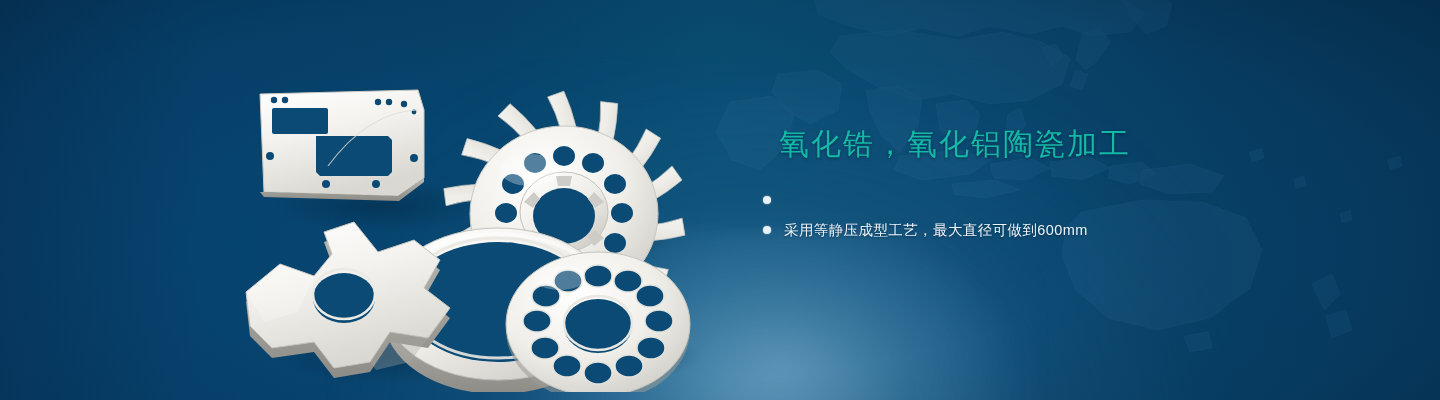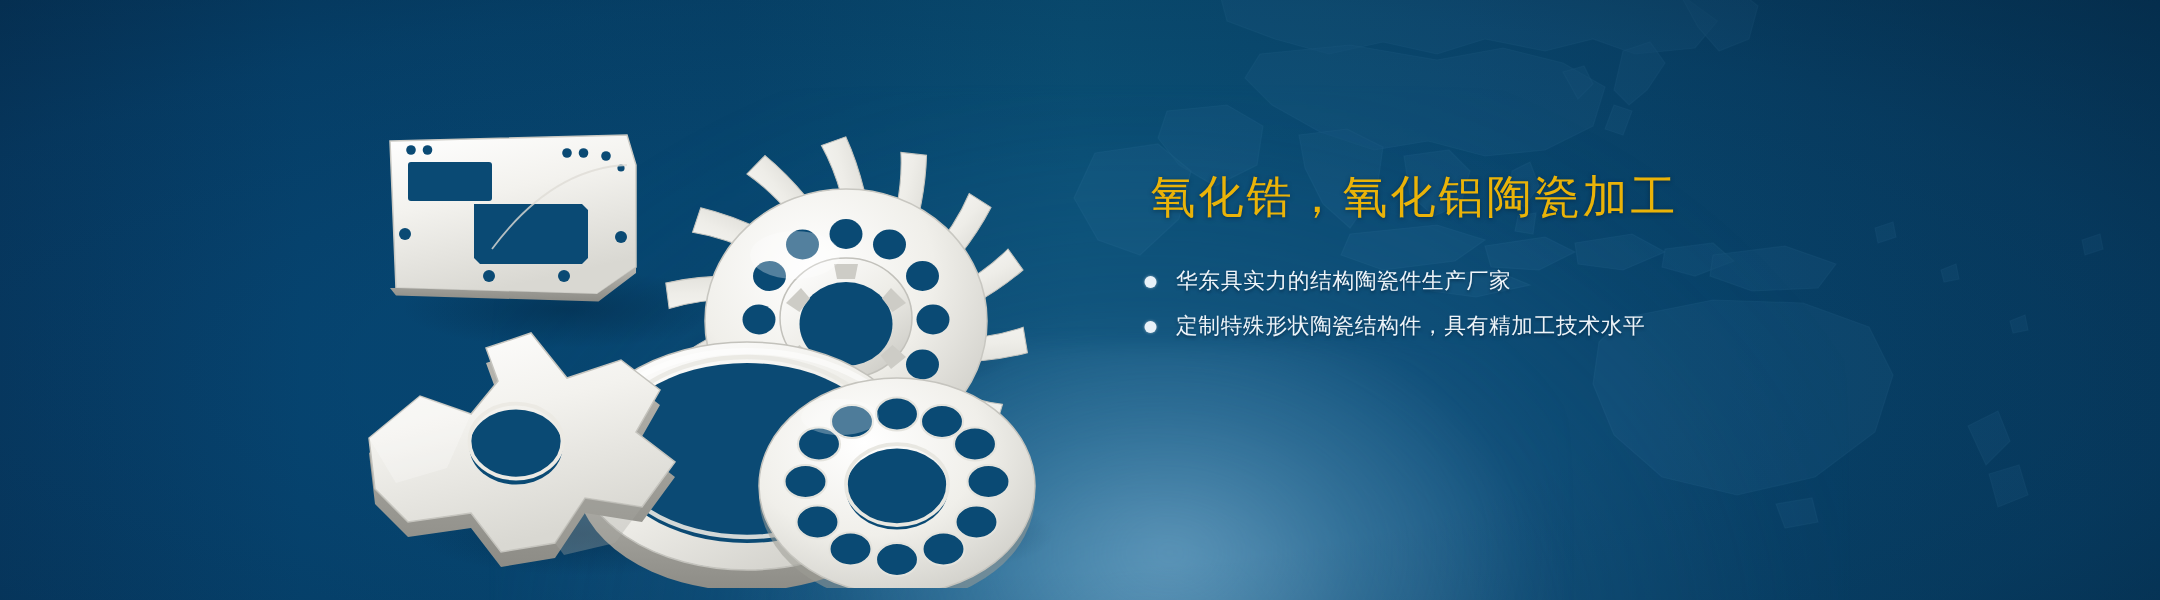--- a/index.html
+++ b/index.html
@@ -83,25 +83,25 @@
   }
   .photo svg{display:block;width:100%;height:100%;}
 
   
   .copy{
     position:absolute;
     left:763px;top:110px;
     width:620px;
   }
   .headline{
-    margin:4px;
+    margin:16px;
     font-size:30px;
     font-weight:400;
     letter-spacing:2px;
-    color:#eab308;
+    color:#14b8a6;
     line-height:1.2;
     text-shadow:0 1px 3px rgba(2,26,48,.55);
     white-space:nowrap;
   }
   .bullets{
     list-style:none;
     margin:26px 0 0 0;
     padding:0;
   }
   .bullet{
@@ -377,26 +377,25 @@
   </div>
 
   <div class="copy">
 
     <h1 class="headline">氧化锆，氧化铝陶瓷加工</h1>
 
     <ul class="bullets">
 
       <li class="bullet">
         <span class="dot"></span>
-        <span class="btext">华东具实力的结构陶瓷件生产厂家</span>
       </li>
-
 
       <li class="bullet">
         <span class="dot"></span>
-        <span class="btext">定制特殊形状陶瓷结构件，具有精加工技术水平</span>
+        <span class="btext">采用等静压成型工艺，最大直径可做到600mm</span>
       </li>
+
 
 
     </ul>
   </div>
 
 </div>
 
 </body></html>

